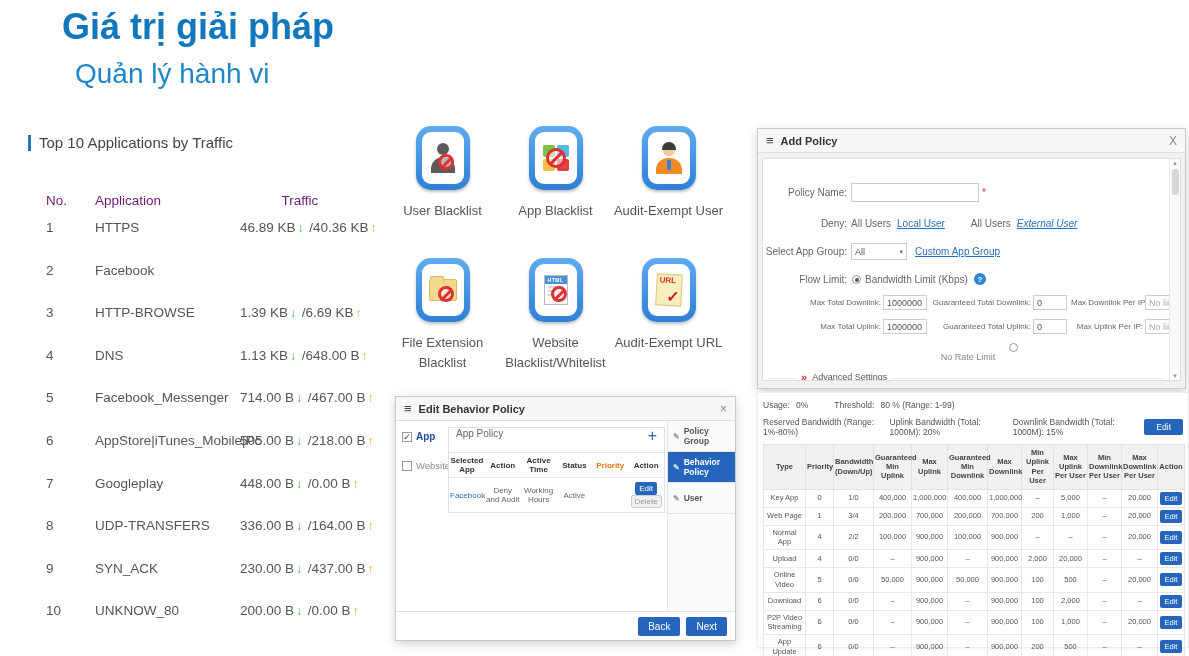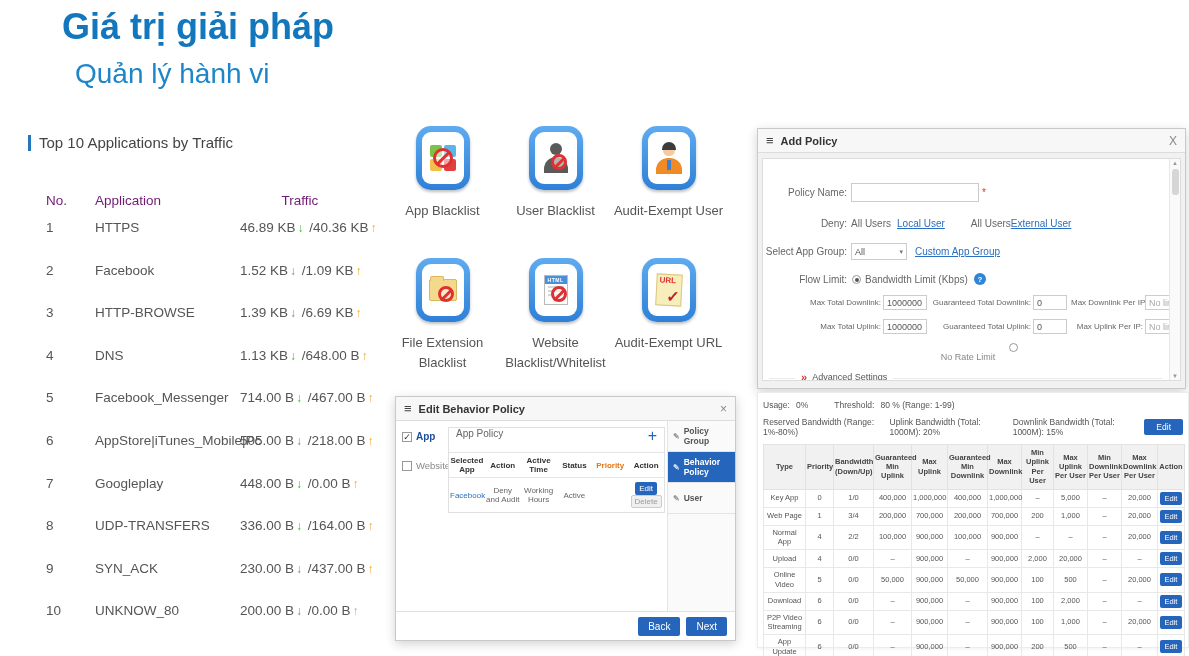--- a/index.html
+++ b/index.html
@@ -175,21 +175,20 @@
 
         <div class="t10-grid t10-row">
           <span class="c1">1</span>
           <span class="c2">HTTPS</span>
           <span class="c3"><span>46.89 KB</span><span class="arr-dn">↓</span> <span>/40.36 KB</span><span class="arr-up">↑</span></span>
         </div>
 
         <div class="t10-grid t10-row">
           <span class="c1">2</span>
           <span class="c2">Facebook</span>
-          <span class="c3"><span>1.52 KB</span><span class="arr-dn">↓</span> <span>/1.09 KB</span><span class="arr-up">↑</span></span>
         </div>
 
         <div class="t10-grid t10-row">
           <span class="c1">3</span>
           <span class="c2">HTTP-BROWSE</span>
           <span class="c3"><span>1.39 KB</span><span class="arr-dn">↓</span> <span>/6.69 KB</span><span class="arr-up">↑</span></span>
         </div>
 
         <div class="t10-grid t10-row">
           <span class="c1">4</span>
@@ -229,47 +228,47 @@
 
         <div class="t10-grid t10-row">
           <span class="c1">10</span>
           <span class="c2">UNKNOW_80</span>
           <span class="c3"><span>200.00 B</span><span class="arr-dn">↓</span> <span>/0.00 B</span><span class="arr-up">↑</span></span>
         </div>
       </div>
   </div>
 
   <div class="features">
+
+    <div class="feat">
+      <div class="tile">
+        <div class="tile-inner">
+          <div class="person">
+              <span class="head"></span>
+              <span class="bodyv"></span>
+            </div>
+          <span class="ban ban-br"></span>
+        </div>
+      </div>
+      <div class="feat-label">User Blacklist</div>
+    </div>
 
     <div class="feat">
       <div class="tile">
         <div class="tile-inner">
           <div class="appgrid">
               <i></i>
               <i></i>
               <i></i>
               <i></i>
             </div>
           <span class="ban ban-c"></span>
         </div>
       </div>
       <div class="feat-label">App Blacklist</div>
-    </div>
-
-    <div class="feat">
-      <div class="tile">
-        <div class="tile-inner">
-          <div class="person">
-              <span class="head"></span>
-              <span class="bodyv"></span>
-            </div>
-          <span class="ban ban-br"></span>
-        </div>
-      </div>
-      <div class="feat-label">User Blacklist</div>
     </div>
 
     <div class="feat">
       <div class="tile">
         <div class="tile-inner">
           <div class="person2">
             <span class="face"></span>
               <span class="hair"></span>
               <span class="torso"></span>
               <span class="tie"></span>
@@ -399,21 +398,21 @@
           <span class="lblcol">Policy Name:</span>
           <input class="inp" style="width: 128px; height: 19px; margin-left: 4px;" value="">
           <span class="req">*</span>
         </div>
 
         <div class="ap-row" style="margin-top:16px;">
           <span class="lblcol">Deny:</span>
           <span style="margin-left:4px;">All Users</span>
           <span class="lnk" style="margin-left:6px;">Local User</span>
           <span style="margin-left:26px;">All Users</span>
-          <span class="lnk" style="">External User</span>
+          <span class="lnk" style="margin-left:6px;font-style:italic;">External User</span>
         </div>
 
         <div class="ap-row" style="margin-top:14px;">
           <span class="lblcol">Select App Group:</span>
           <span class="select" style="margin-left:4px;">
             <span>All</span>
             <span class="caret">▾</span>
           </span>
           <span class="lnk" style="margin-left:8px;">Custom App Group</span>
         </div>

